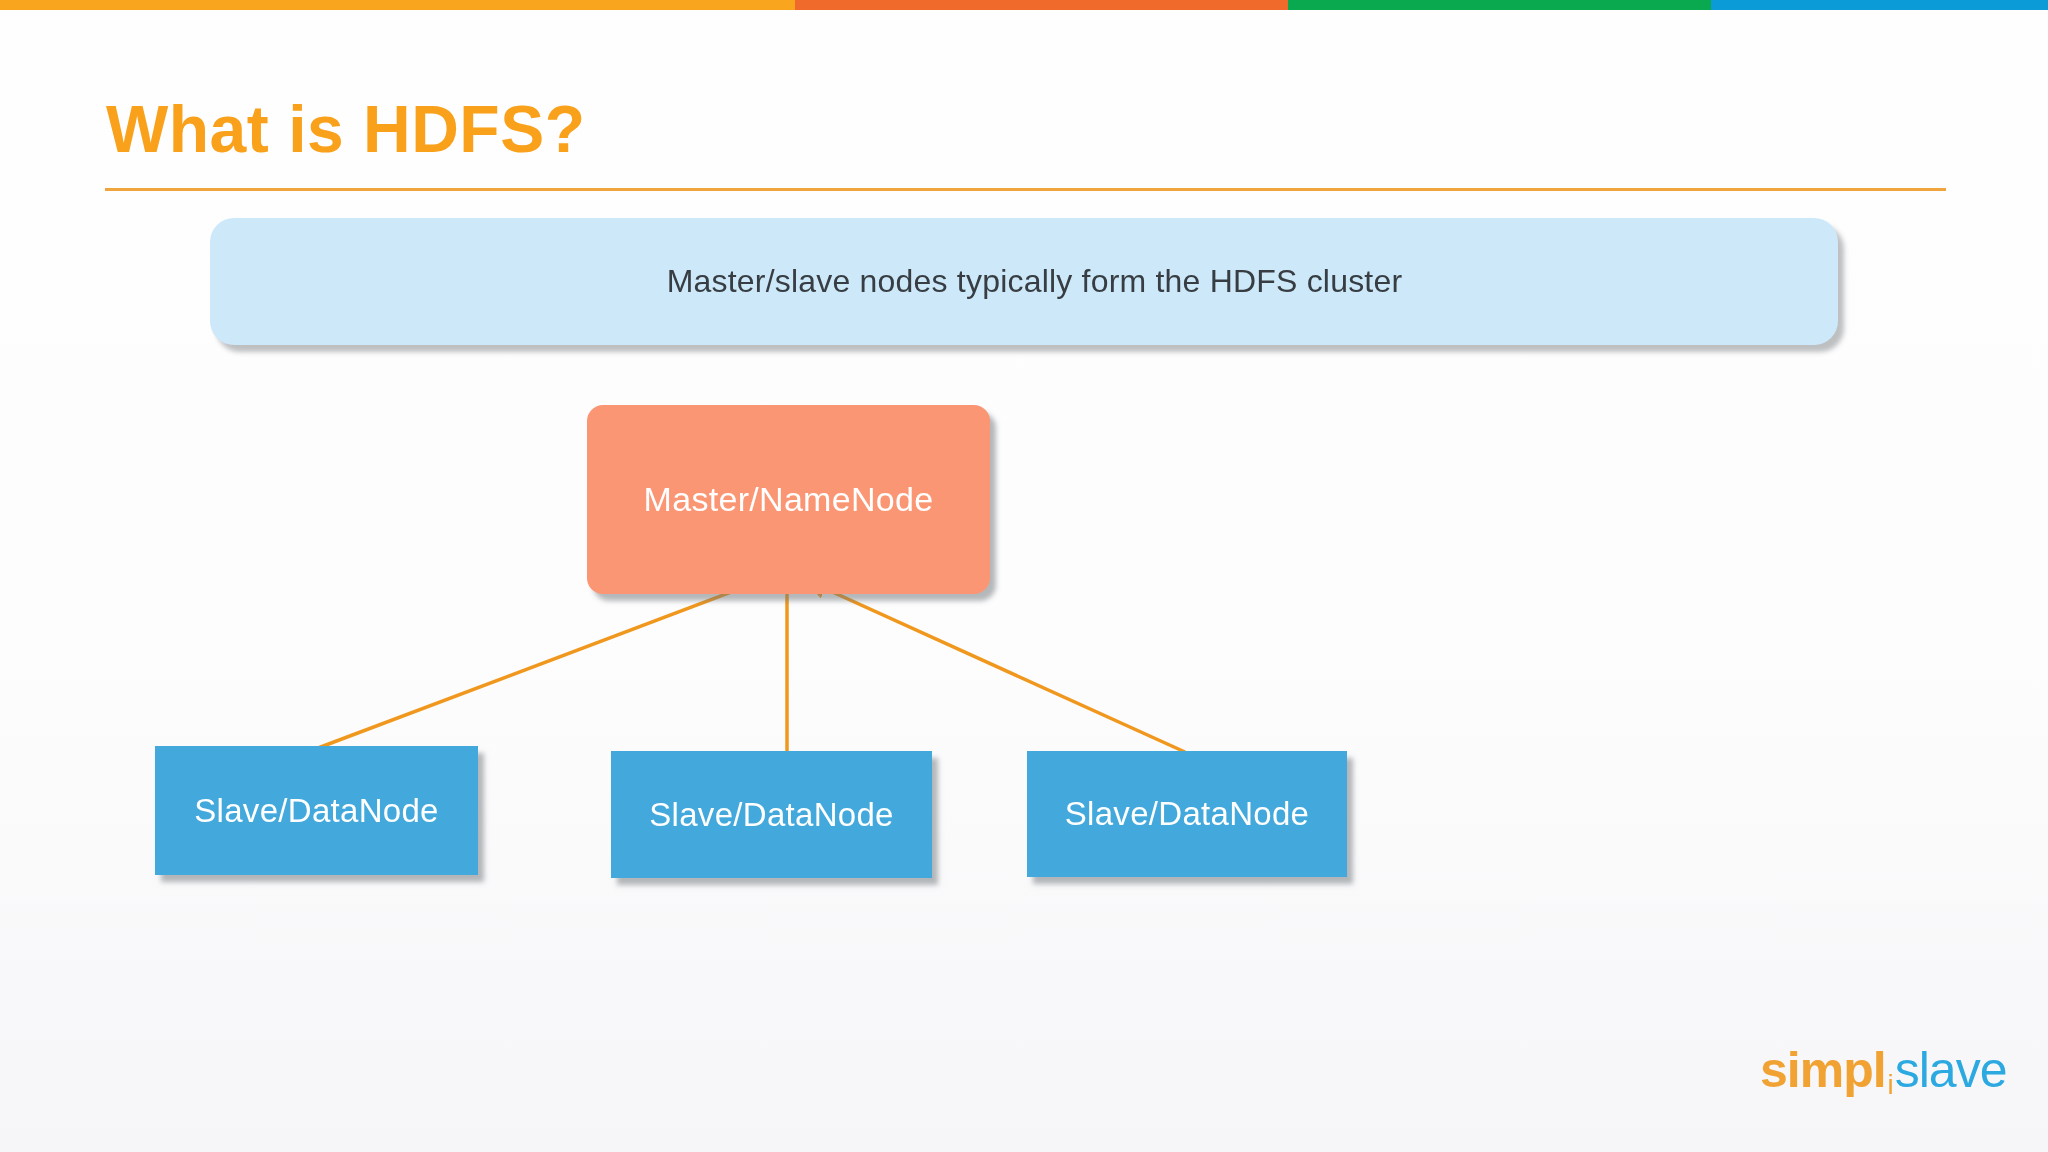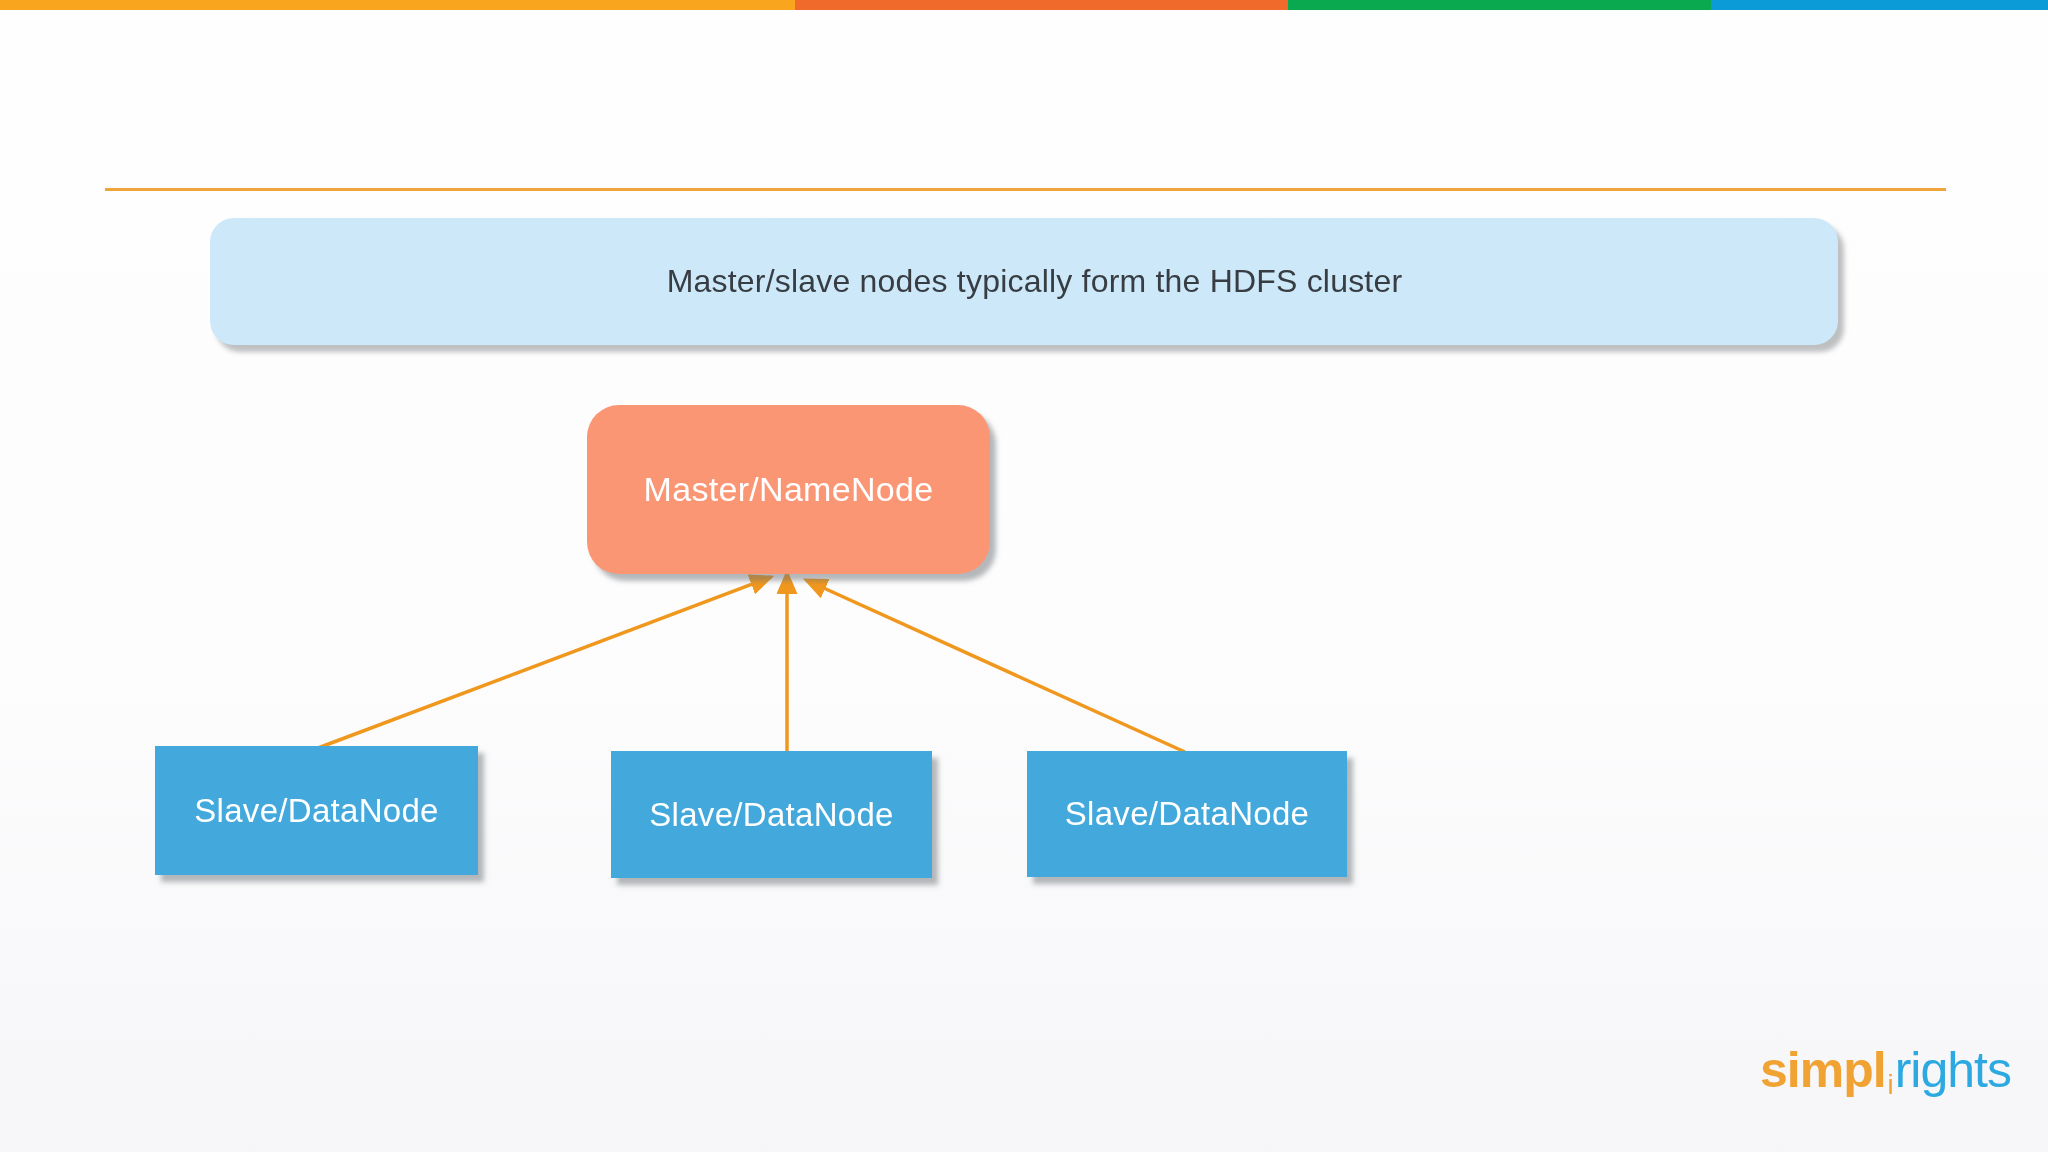--- a/index.html
+++ b/index.html
@@ -52,23 +52,23 @@
     display: flex; align-items: center; justify-content: center; padding-left: 21px;
   }
   .banner span {
     font-size: 32px; color: #373D42;
     letter-spacing: 0.2px;
   }
 
   
   .master {
     position: absolute; left: 587px; top: 405px;
-    width: 403px; height: 169px;
+    width: 403px; height: 189px;
     background: #FB9674;
-    border-radius: 32px;
+    border-radius: 16px;
     box-shadow: 6px 7px 5px rgba(110,115,120,0.5);
     display: flex; align-items: center; justify-content: center;
   }
   .master span { color: #ffffff; font-size: 34px; letter-spacing: 0.3px; }
 
   
   .slave {
     position: absolute;
     background: #43A9DC;
     box-shadow: 6px 7px 5px rgba(110,115,120,0.5);
@@ -114,20 +114,21 @@
 
 <div class="slide">
 
   <div class="topbar">
     <div class="seg seg1" style="background: rgb(249, 165, 29);"></div>
     <div class="seg seg2" style="background: rgb(239, 106, 43);"></div>
     <div class="seg seg3" style="background: rgb(10, 168, 79);"></div>
     <div class="seg seg4" style="background: rgb(11, 155, 215);"></div>
   </div>
 
+  <h1 class="title">What is HDFS?</h1>
   <div class="title-rule"></div>
 
   <div class="banner">
     <span>Master/slave nodes typically form the HDFS cluster</span>
   </div>
 
   <svg class="arrows" viewBox="0 0 2048 1152" xmlns="http://www.w3.org/2000/svg">
     <defs>
       <marker id="arrowhead" markerWidth="7" markerHeight="6" refX="6" refY="3" orient="auto">
         <path d="M0,0 L7,3 L0,6 Z" fill="#F0981E"></path>
@@ -148,17 +149,17 @@
     <span>Slave/DataNode</span>
   </div>
   <div class="slave slave2">
     <span>Slave/DataNode</span>
   </div>
   <div class="slave slave3">
     <span>Slave/DataNode</span>
   </div>
 
   <div class="logo">
-    <span class="l-simpl">simpl</span><span class="l-i">i</span><span class="l-learn">rights</span>
+    <span class="l-simpl">simpl</span><span class="l-i">i</span><span class="l-learn">slave</span>
   </div>
 
 
 </div>
 
 </body></html>

